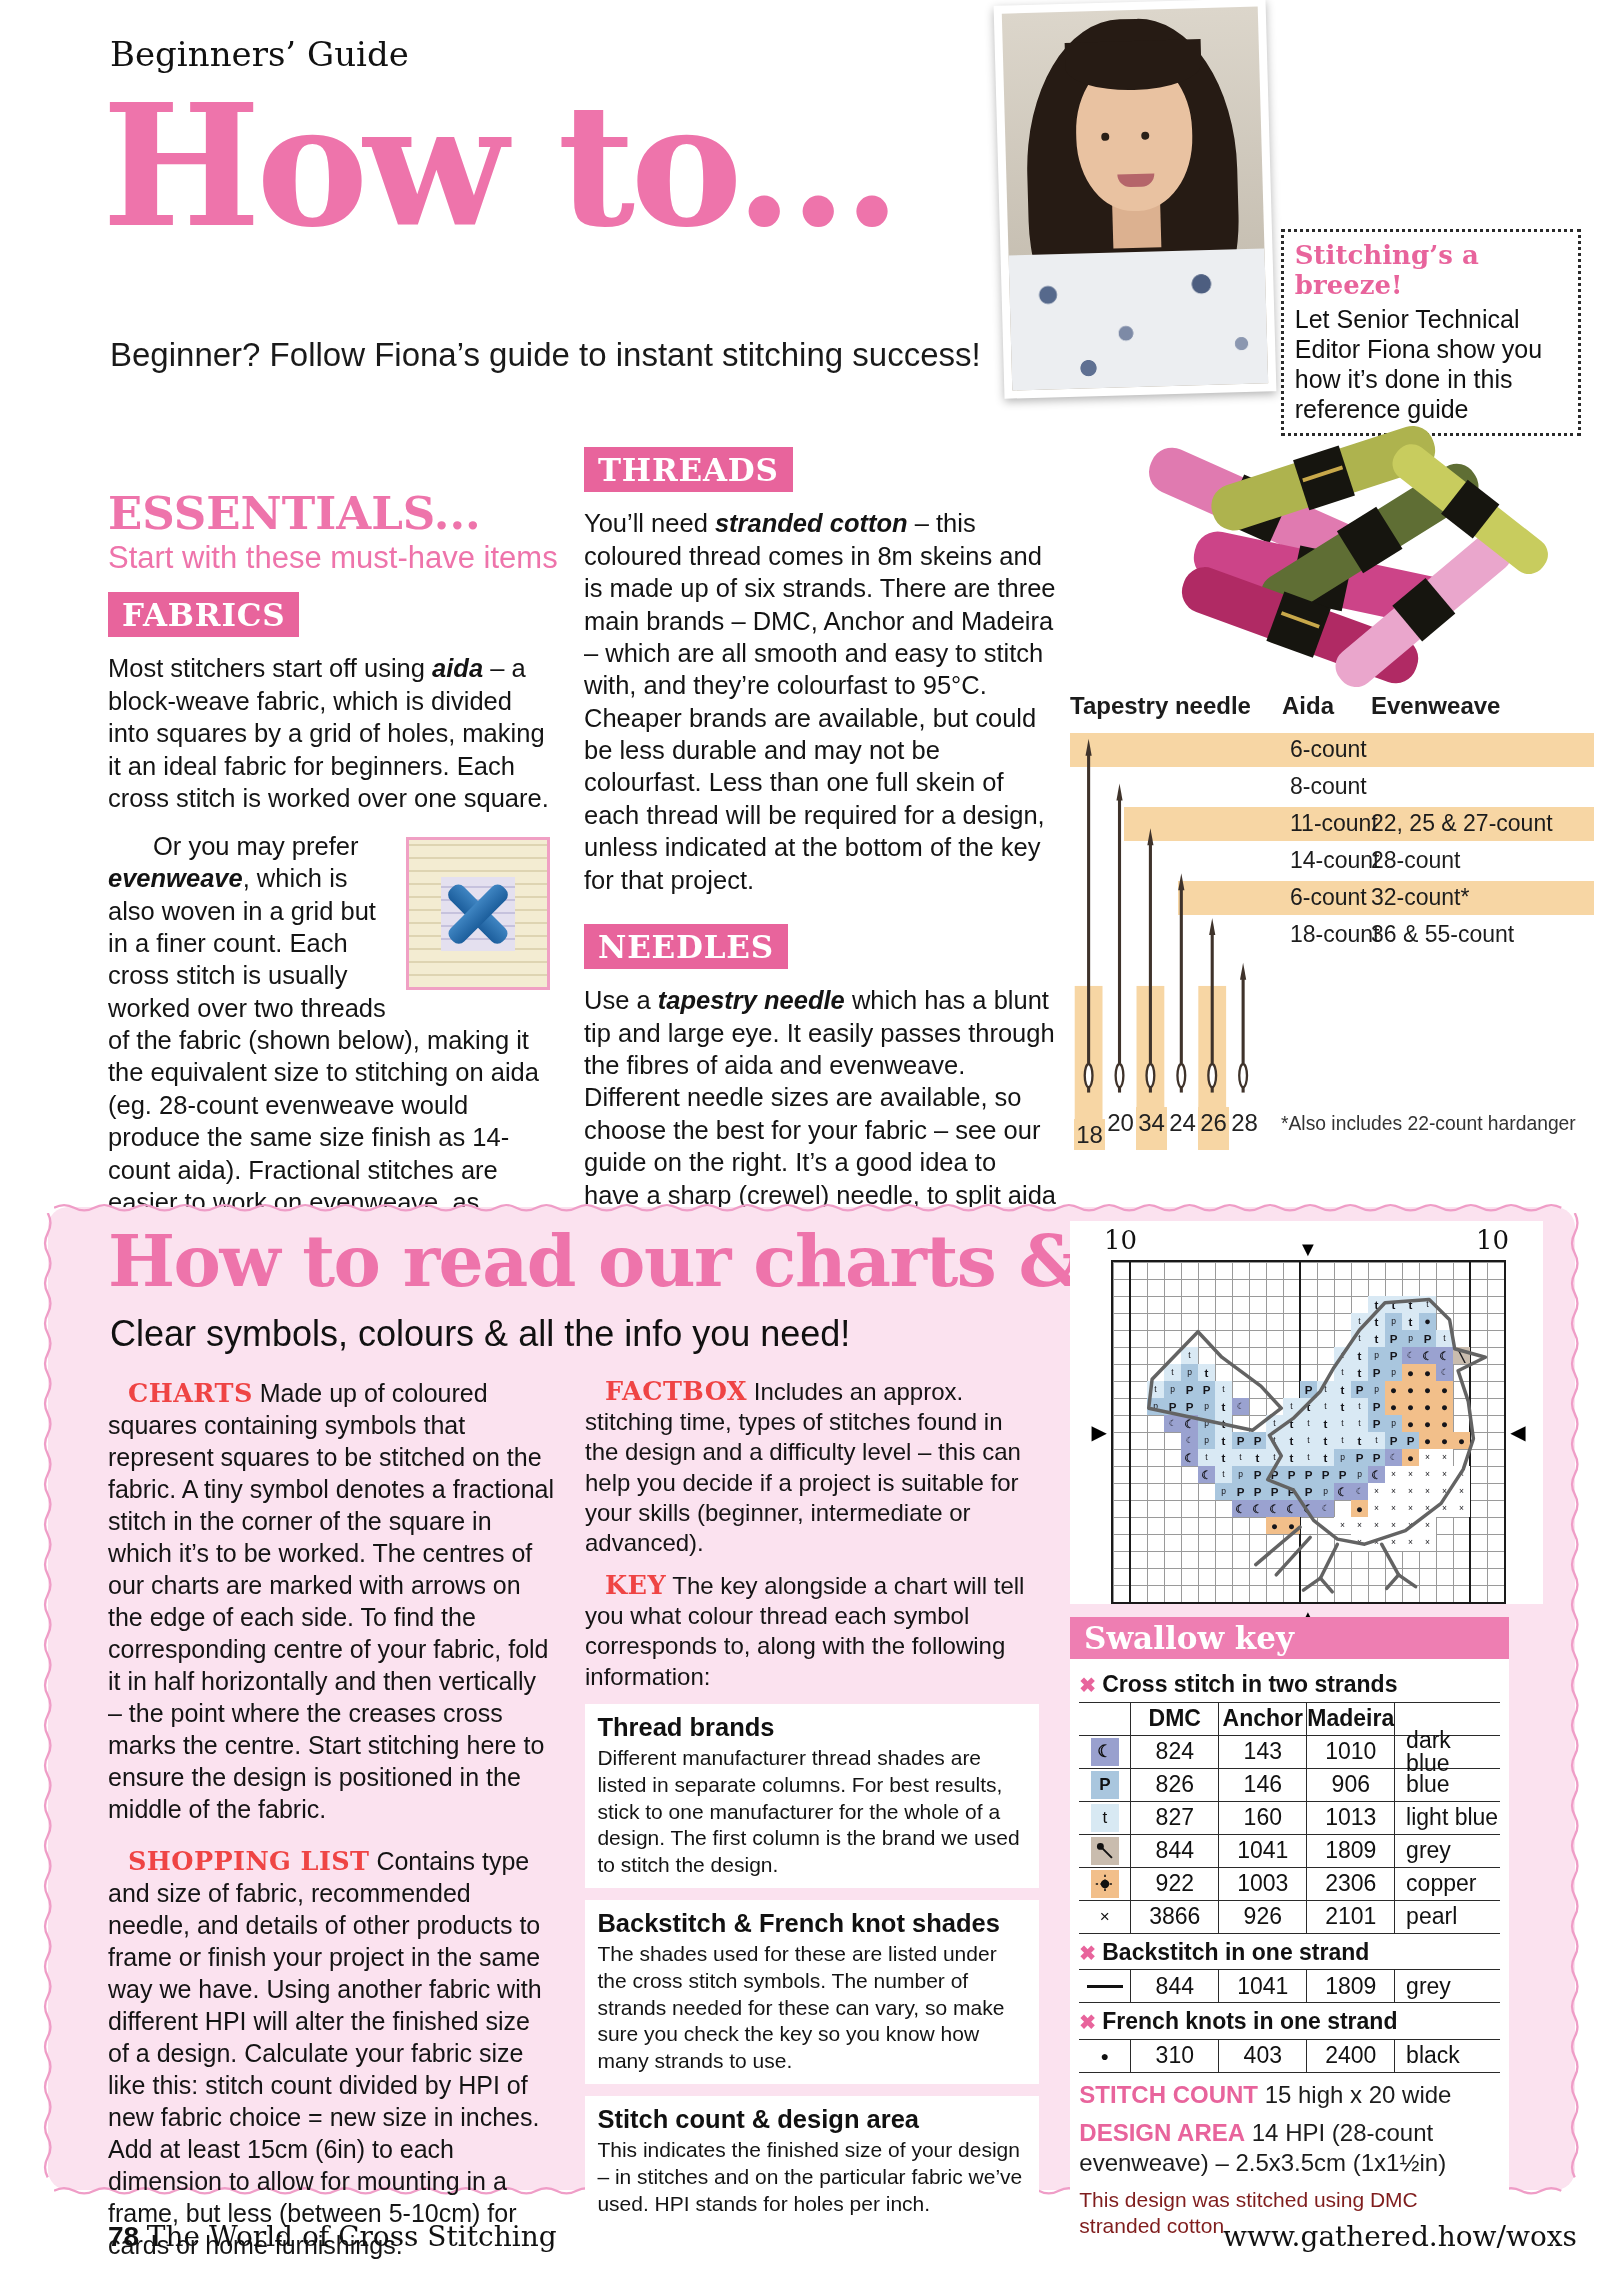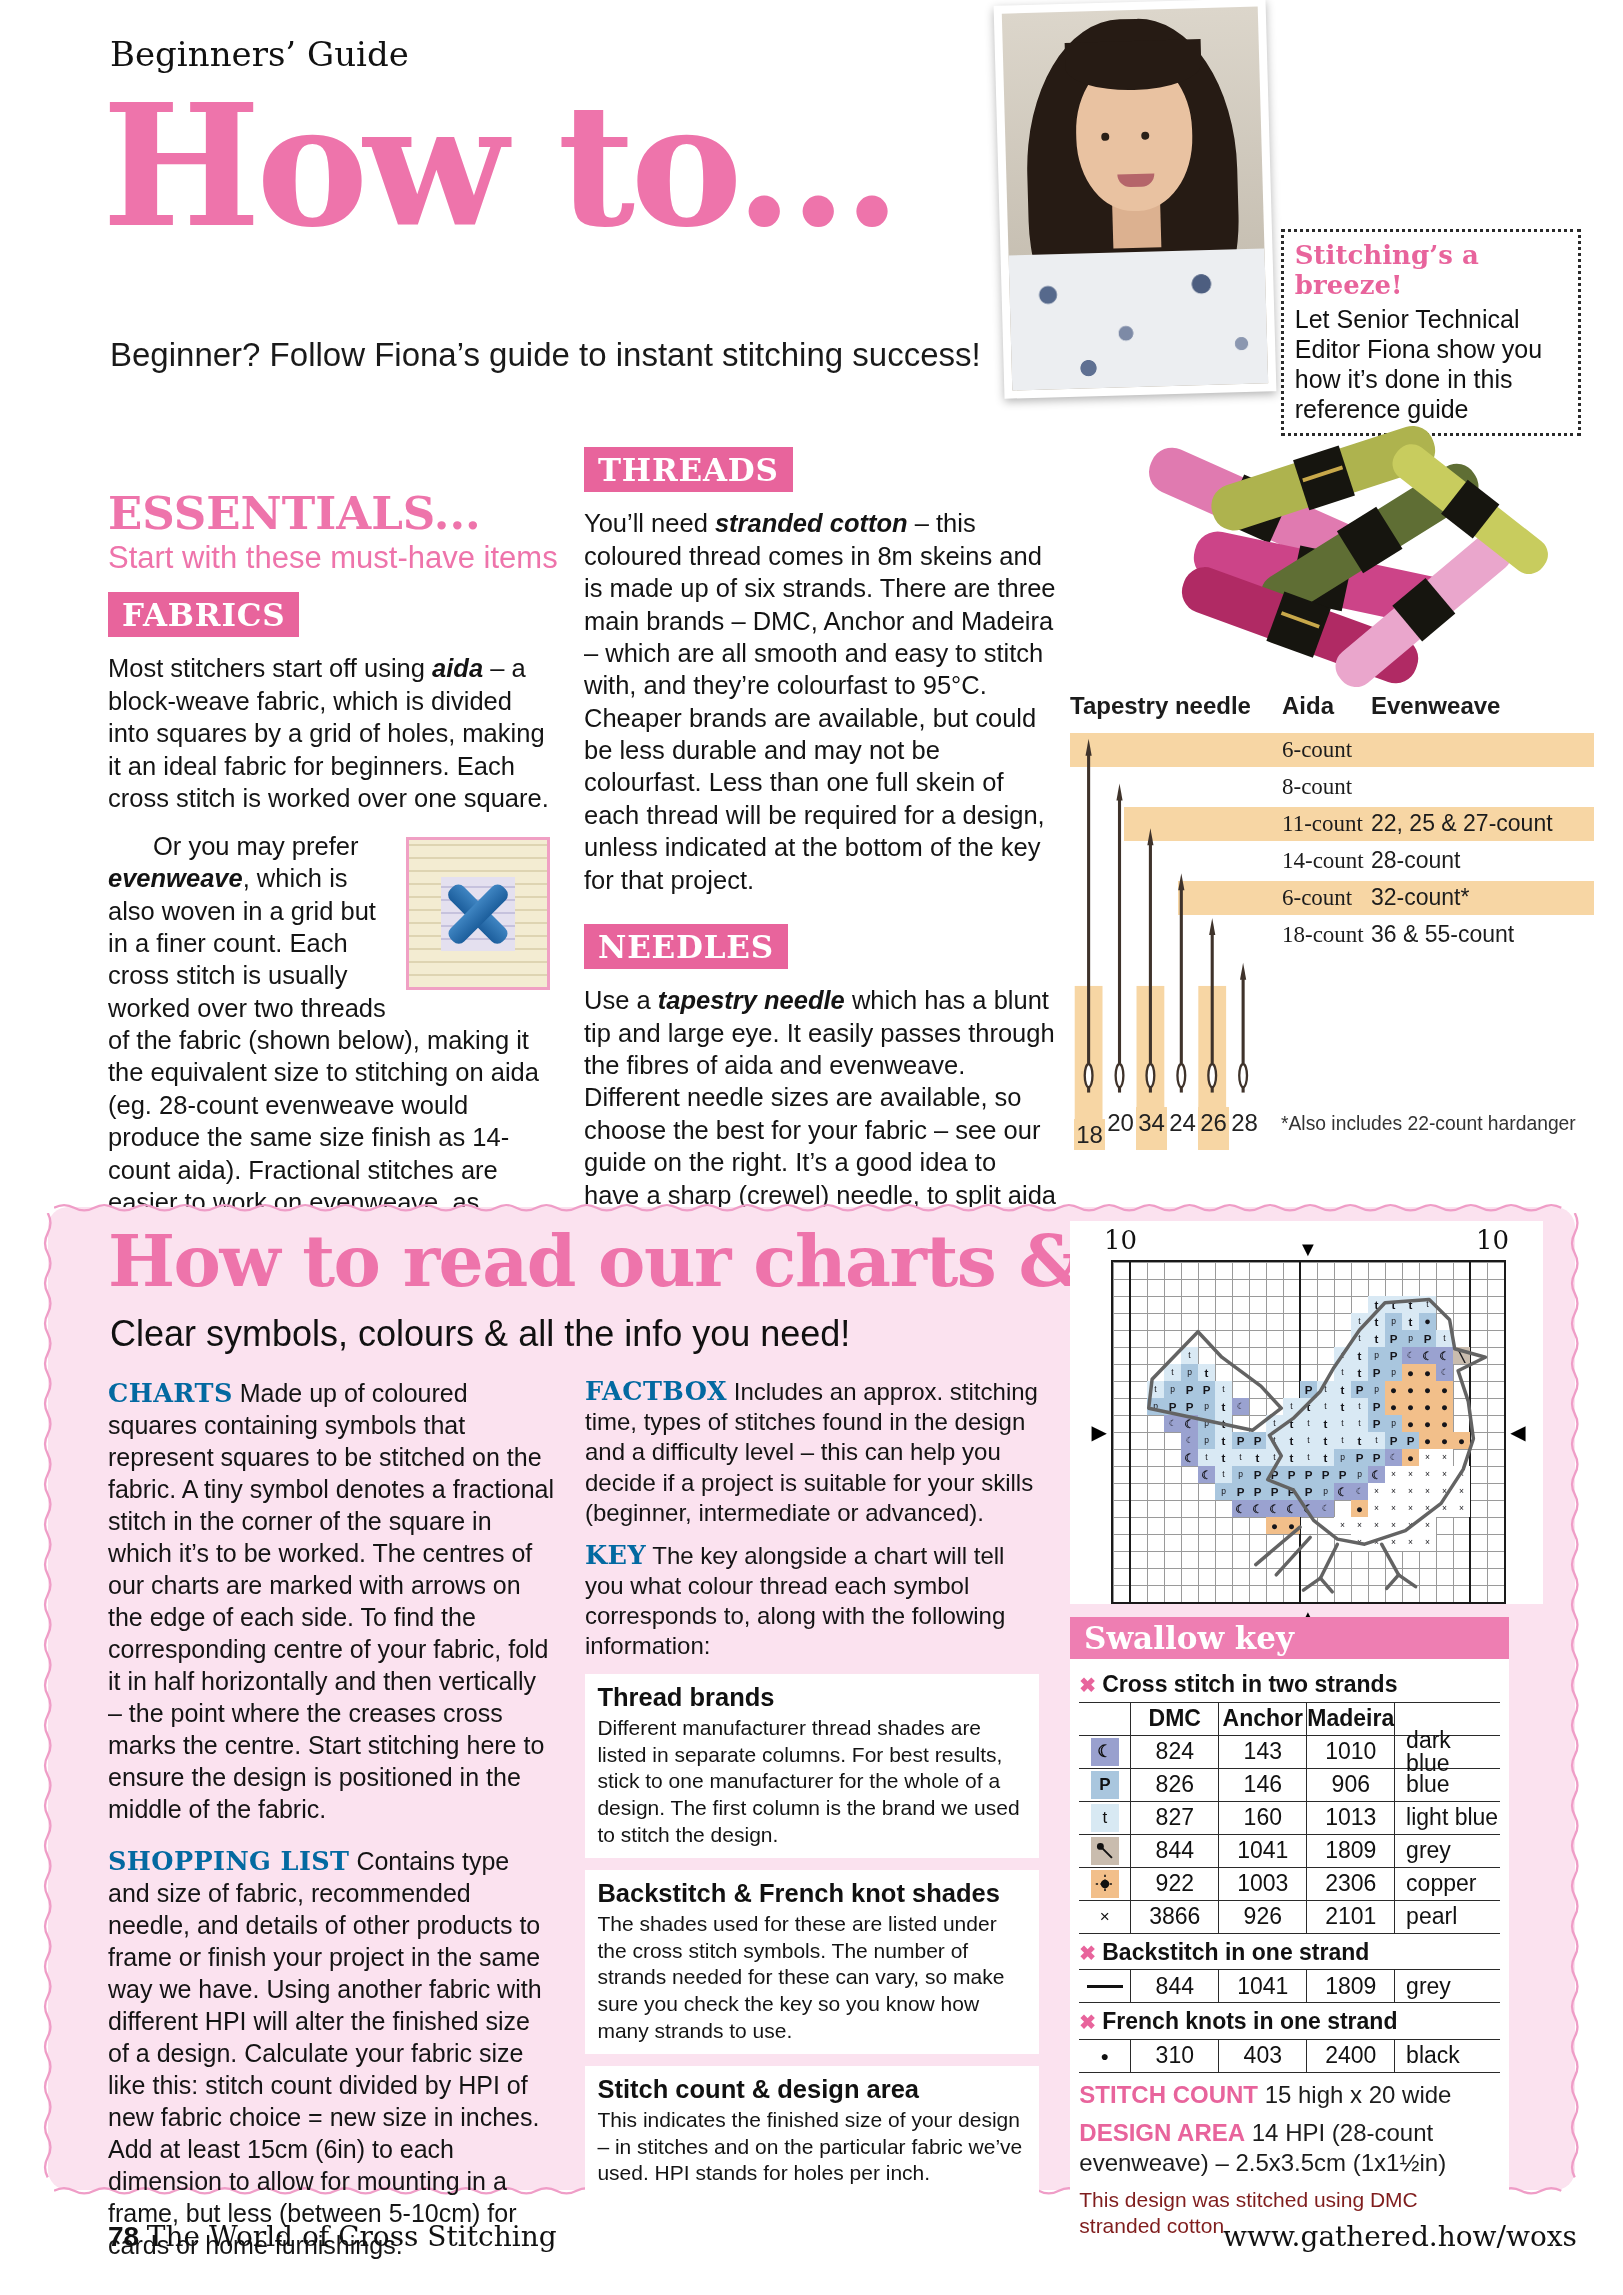--- a/index.html
+++ b/index.html
@@ -53,36 +53,36 @@
   .swatch .xbar{position:absolute;left:50%;top:50%;width:74px;height:18.5px;border-radius:7.7px;
     background:linear-gradient(#3f85c2,#1c5e9c);}
   
   .threads-photo{position:absolute;left:1068px;top:393px;}
   .nt-head{position:absolute;left:1070px;top:694px;width:526px;font:700 24px/1 "Liberation Sans",sans-serif;}
   .nt-head span{position:absolute;top:0;}
   .nt-rows{position:absolute;left:1070px;top:731px;width:524px;}
   .nt-row{position:relative;height:37px;}
   .nt-row.peach::before{content:'';position:absolute;top:1.5px;bottom:1.5px;right:0;left:var(--step,0);background:#f7d6a4;}
   .nt-aida,.nt-even{position:absolute;top:7px;font:400 23px/1 "Liberation Sans",sans-serif;}
-  .nt-aida{left:212px;font-family:Liberation Serif, serif;} .nt-even{left:301px;}
+  .nt-aida{left:220px;} .nt-even{left:301px;}
   .needles-svg{position:absolute;left:1070px;top:731px;}
   .nsizes{position:absolute;left:1074px;top:1107px;display:flex;}
   .nsize{width:31px;text-align:center;font:400 24px/31px "Liberation Sans",sans-serif;color:#222;}
   .nt-foot{position:absolute;left:1281px;top:1113px;font:400 19.3px/1.1 "Liberation Sans",sans-serif;color:#333;}
   
   .panel{position:absolute;left:48px;top:1207px;width:1527px;height:983px;background:#fbe2ef;border-radius:20px;}
   .wave{position:absolute;pointer-events:none;}
   .panel-title{position:absolute;left:108px;top:1226px;font:700 71px/1 "DejaVu Serif",serif;color:#ee74ab;letter-spacing:-1.5px;}
   .panel-sub{position:absolute;left:110px;top:1314px;font:400 36px/1.1 "Liberation Sans",sans-serif;color:#111;}
   .pcol{position:absolute;top:1377px;}
   .pcol1{left:108px;width:447px;}
   .pcol2{left:585px;width:454px;}
   .ppara{font:400 25px/1.28 "Liberation Sans",sans-serif;color:#141414;margin:0 0 20px;}
   .ppara2{font:400 24px/1.26 "Liberation Sans",sans-serif;color:#141414;margin:0 0 12.4px;}
-  .lead{font:700 25.5px/1 "DejaVu Serif",serif;color:#0369a1;letter-spacing:0.4px;}
+  .lead{font:700 25.5px/1 "DejaVu Serif",serif;color:#ef4444;letter-spacing:0.4px;margin-left:20px;}
   .whitebox{background:#fff;padding:7.7px 12.4px 9.3px;margin:12.4px 0 0;}
   .wb-title{font:700 25.5px/1.25 "Liberation Sans",sans-serif;color:#111;}
   .wb-body{font:400 21px/1.27 "Liberation Sans",sans-serif;color:#141414;margin-top:1.5px;}
   
   .chartbox{position:absolute;left:1070px;top:1221px;width:473px;height:383px;background:#fff;}
   .chart-ten{position:absolute;top:6.2px;font:400 26px/1 "DejaVu Serif",serif;color:#111;}
   .bird-grid{position:absolute;left:41px;top:39px;width:391px;height:340px;border:2.3px solid #1a1a1a;background:#fff;
     background-image:repeating-linear-gradient(to right,#9a9a9a 0 0.8px,transparent 0.8px 17px),
                      repeating-linear-gradient(to bottom,#9a9a9a 0 0.8px,transparent 0.8px 17px);}
   .vbold{position:absolute;top:0;bottom:0;width:1.5px;background:#1a1a1a;}

